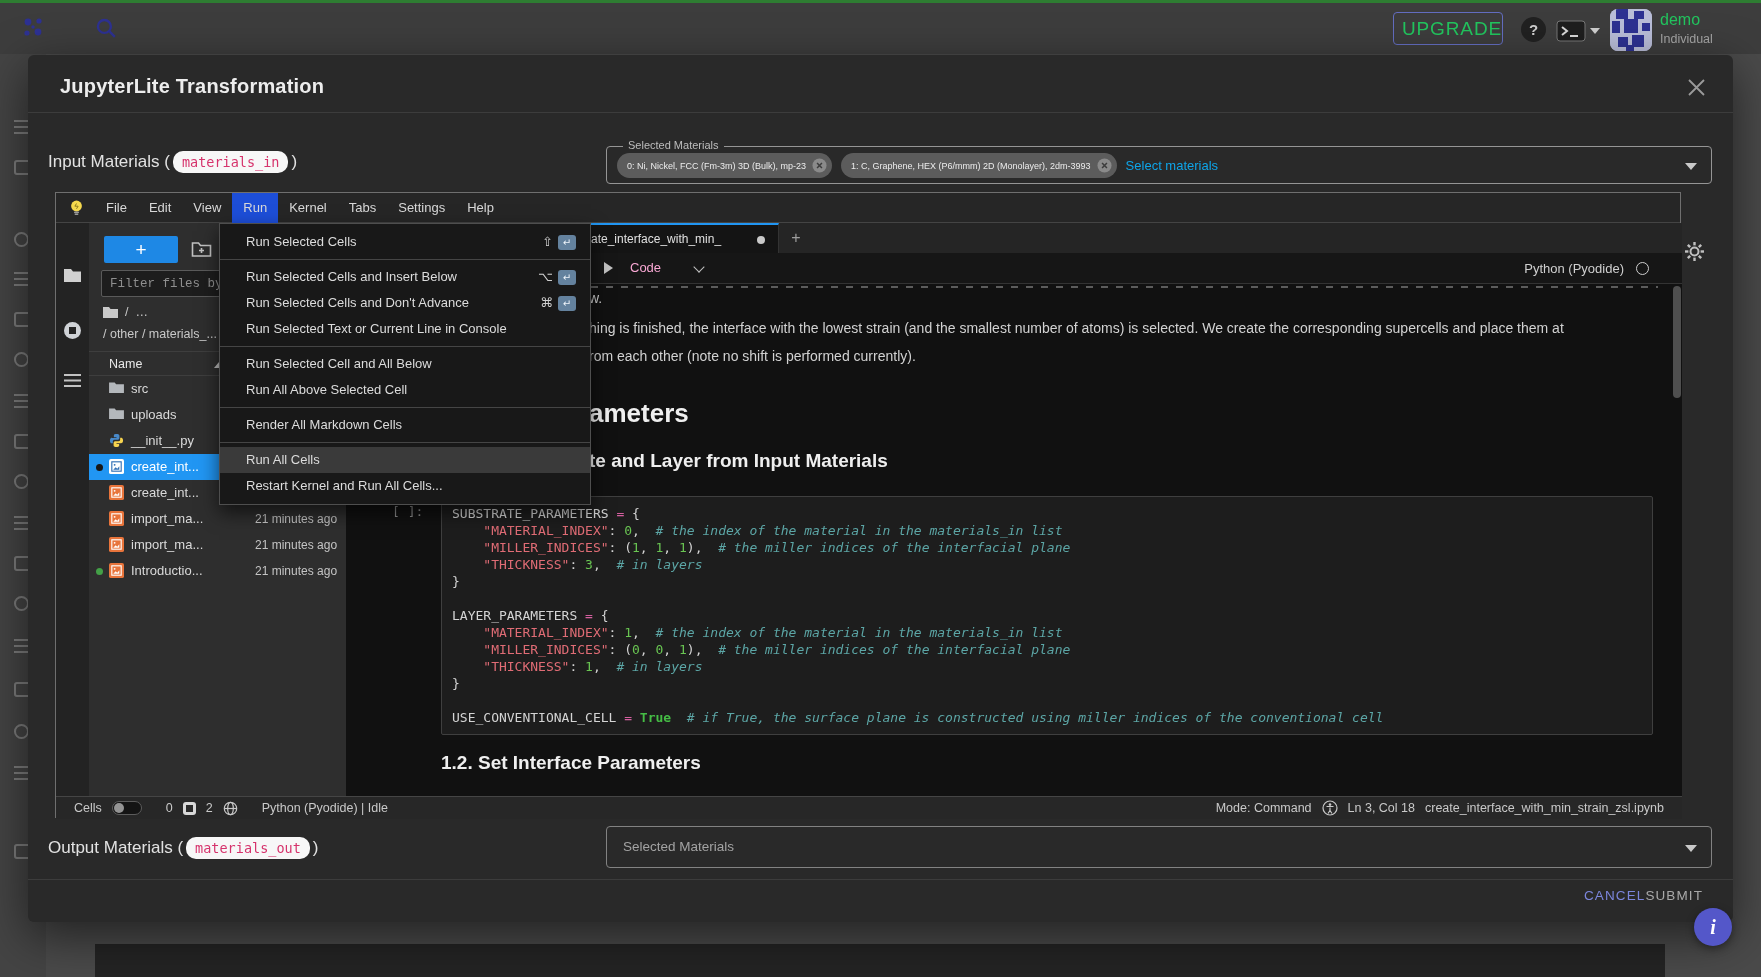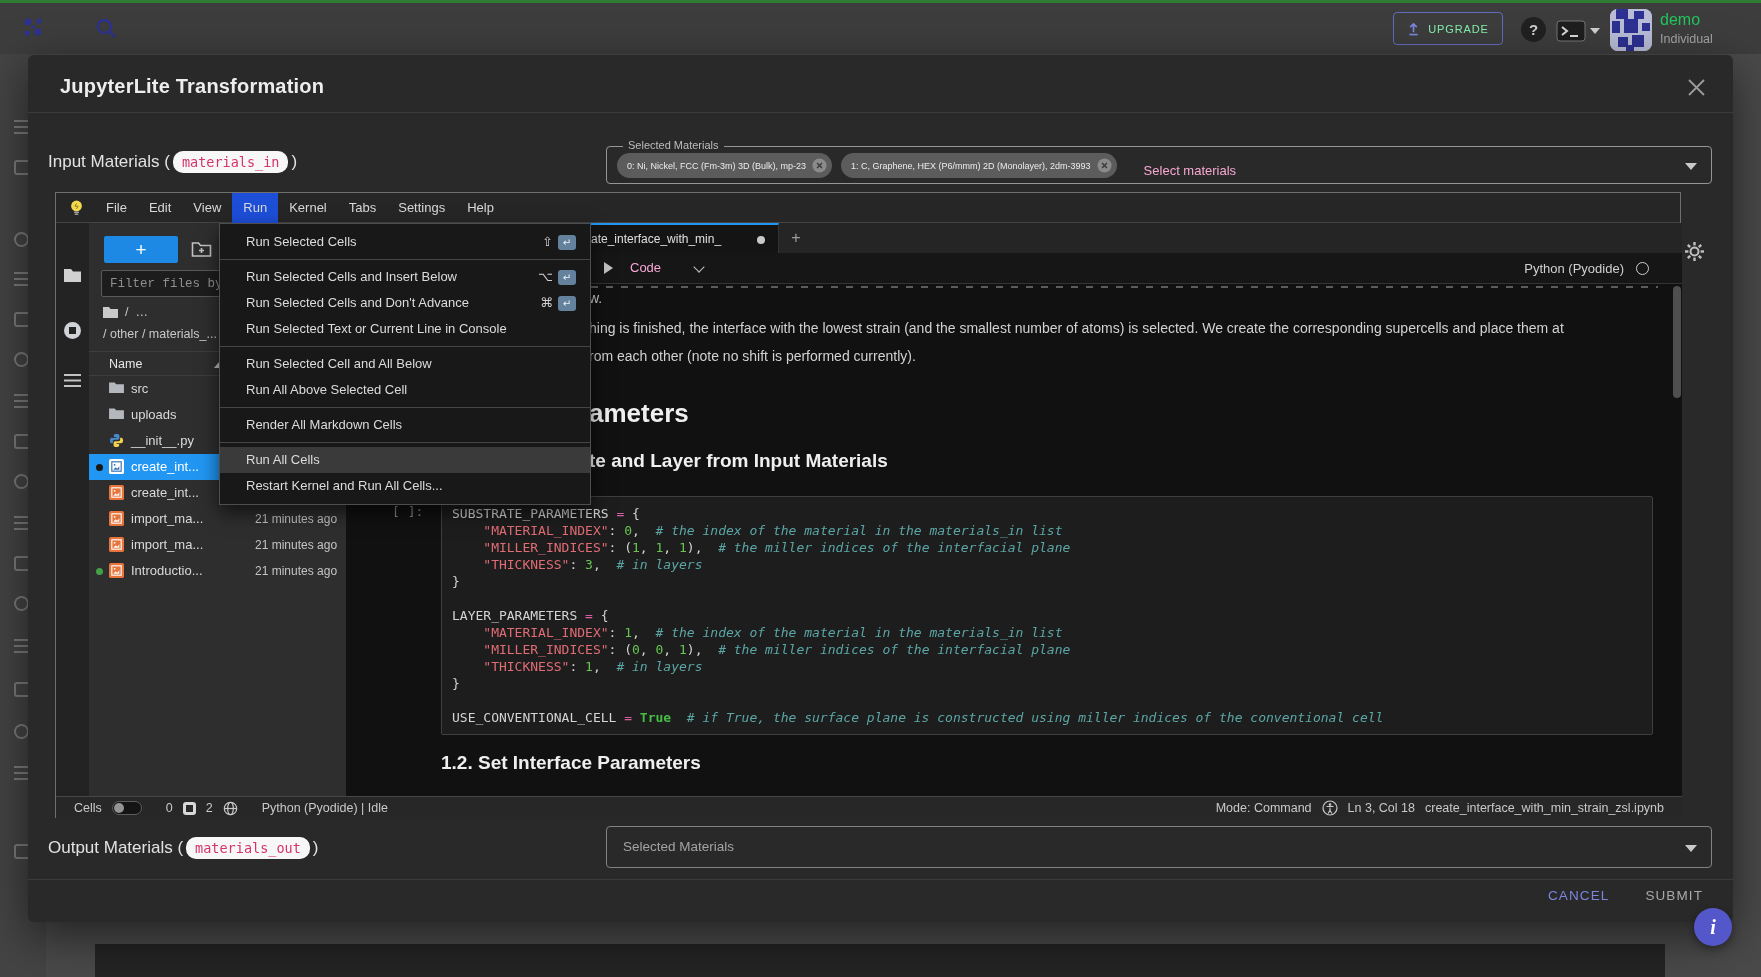--- a/index.html
+++ b/index.html
@@ -5,21 +5,21 @@
   *{box-sizing:border-box;margin:0;padding:0}
   html,body{background:#4a4a4a}
   .stage{position:relative;width:1761px;height:977px;background:#4a4a4a;overflow:hidden;
     font-family:"Liberation Sans","DejaVu Sans",sans-serif;-webkit-font-smoothing:antialiased}
   .abs{position:absolute}
 
   
   .topline{position:absolute;top:0;left:0;right:0;height:3px;background:#2e7d32;z-index:4}
   .appbar{position:absolute;top:3px;left:0;right:0;height:51px;background:#3d3d3d;z-index:3}
   .upgrade{position:absolute;left:1393px;top:9px;width:110px;height:33px;border:1px solid #636dc0;border-radius:4px;
-    color:#86efac;font-size:11px;letter-spacing:.9px;display:flex;align-items:center;justify-content:center;gap:8px;background:transparent;cursor:pointer}
+    color:#22c55e;font-size:19px;letter-spacing:.9px;display:flex;align-items:center;justify-content:center;gap:8px;background:transparent;cursor:pointer}
   .helpbtn{position:absolute;left:1521px;top:14px;width:25px;height:25px;border-radius:50%;background:#212121;
     color:#cfcfcf;font-size:15px;font-weight:bold;text-align:center;line-height:25px}
   .termbtn{position:absolute;left:1556px;top:17px;display:flex;align-items:center;gap:4px}
   .avatar{position:absolute;left:1610px;top:6px;width:42px;height:42px;border-radius:8px;overflow:hidden;background:#b9bdd8}
   .uname{position:absolute;left:1660px;top:8px;font-size:16px;color:#22c55e}
   .uplan{position:absolute;left:1660px;top:29px;font-size:12.5px;color:#a6a6a6}
   .sidebar{position:absolute;left:0;top:54px;width:46px;bottom:0;background:#444;z-index:2}
   .sbic{position:absolute;left:14px;width:17px;height:15px;opacity:.65}
   .sbic.s0{background:linear-gradient(#9a9a9a 0 2px,transparent 2px 6px,#9a9a9a 6px 8px,transparent 8px 12px,#9a9a9a 12px 14px,transparent 14px)}
   .sbic.s1{border:2px solid #9a9a9a;border-radius:3px}
@@ -30,30 +30,30 @@
   .modal{position:absolute;left:28px;top:55px;width:1705px;height:867px;background:#292929;border-radius:6px;
     box-shadow:0 14px 48px rgba(0,0,0,.55);z-index:10}
   .mtitle{position:absolute;left:32px;top:20px;font-size:20px;font-weight:bold;letter-spacing:.2px;color:#ededed}
   .mclose{position:absolute;left:1652px;top:16px;width:32px;height:32px;display:flex;align-items:center;justify-content:center;cursor:pointer}
   .hdiv{position:absolute;left:0;top:57px;width:100%;height:1px;background:#3c3c3c}
   .iorow{position:absolute;left:20px;display:flex;align-items:center;font-size:17px;color:#e2e2e2;white-space:nowrap}
   .codebadge{font-family:"DejaVu Sans Mono","Liberation Mono",monospace;font-size:13.5px;color:#d6336c;background:#f7f7f7;
     border-radius:10px;padding:3px 9px;margin:0 3px}
   .selfield{position:absolute;left:578px;top:91px;width:1106px;height:38px;border:1px solid #959595;border-radius:4px;cursor:pointer}
   .legend{position:absolute;left:16px;top:-8px;background:#292929;padding:0 5px;font-size:11px;color:#bdbdbd;line-height:13px}
-  .chips{position:absolute;left:10px;top:6px;display:flex;align-items:flex-end;gap:9px}
+  .chips{position:absolute;left:10px;top:6px;display:flex;align-items:center;gap:9px}
   .chip{height:25px;background:#5c5c5c;border-radius:13px;display:flex;align-items:center;padding:0 5px 0 10px;gap:6px}
   .chip-l{font-size:9px;color:#ececec;white-space:nowrap}
   .chip-x{display:flex;cursor:pointer}
-  .mph{font-size:13px;color:#f9a8d4;margin-left:18px}
+  .mph{font-size:13px;color:#0ea5e9;}
   .caret{position:absolute;right:14px;top:16px;width:0;height:0;border-left:6px solid transparent;border-right:6px solid transparent;border-top:7px solid #c9c9c9}
   .outfield{position:absolute;left:578px;top:771px;width:1106px;height:42px;border:1px solid #828282;border-radius:4px;cursor:pointer}
   .oph{position:absolute;left:16px;top:12px;font-size:13.5px;color:#a3a3a3}
   .fdivider{position:absolute;left:0;top:824px;width:100%;height:1px;background:#3c3c3c}
-  .mfooter{position:absolute;right:30px;top:833px;display:flex;gap:36px}
+  .mfooter{position:absolute;right:30px;top:833px;display:flex;}
   .btn-cancel{color:#7c86dd;font-size:13.5px;letter-spacing:1.1px;cursor:pointer;background:none;border:none;font-family:inherit}
   .btn-submit{color:#a9a9a9;font-size:13.5px;letter-spacing:1.1px;cursor:pointer;background:none;border:none;font-family:inherit}
   .gear{position:absolute;left:1656px;top:186px;width:21px;height:21px;cursor:pointer}
   .infobtn{position:absolute;left:1694px;top:908px;width:38px;height:38px;border-radius:50%;background:#5457c9;z-index:20;
     display:flex;align-items:center;justify-content:center;color:#fff;font-family:"Liberation Serif","DejaVu Serif",serif;
     font-style:italic;font-weight:bold;font-size:20px;box-shadow:0 3px 8px rgba(0,0,0,.4);cursor:pointer}
 
   
   .jup{position:absolute;left:27px;top:137px;width:1626px;height:626px;border:1px solid #6f6f6f;background:#191919}
   .menubar{position:absolute;left:0;top:0;width:100%;height:30px;background:#262626;border-bottom:1px solid #444;

